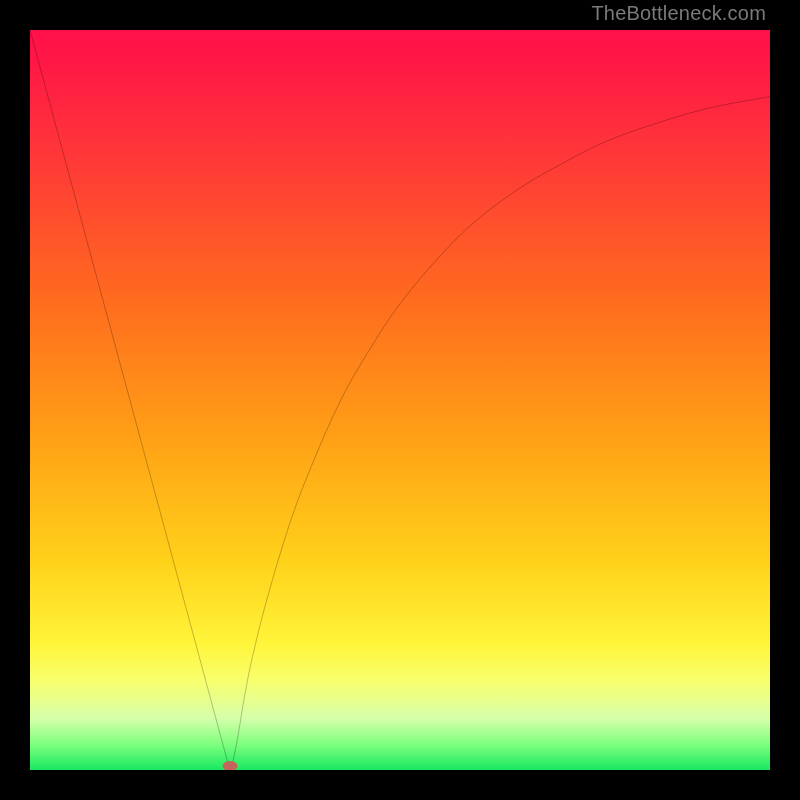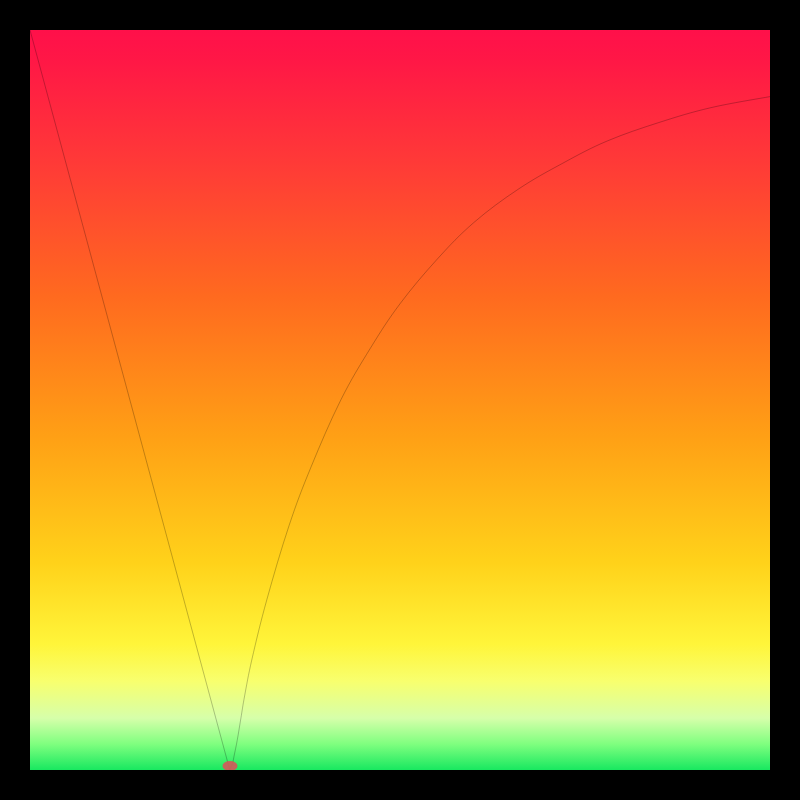--- a/index.html
+++ b/index.html
@@ -64,20 +64,21 @@
     font-size: 20px;
     letter-spacing: 0.2px;
     font-weight: 500;
     user-select: none;
   }
 </style>
 </head>
 <body>
 
 <div class="frame">
+  <div class="watermark">TheBottleneck.com</div>
   <div class="plot">
     <div class="gradient"></div>
     <svg class="curve" viewBox="0 0 100 100" preserveAspectRatio="none">
       <path id="curve-path" fill="none" stroke="#000" stroke-width="0.25" vector-effect="non-scaling-stroke" stroke-linejoin="round" stroke-linecap="round" d="M 0 0 L 2.7 10 L 5.4 20 L 8.1 30 L 10.8 40 L 13.5 50 L 16.2 60 L 18.9 70 L 21.6 80 L 24.3 90 L 27 100 C 27.036 99.91, 27.128000000000004 99.68, 27.200000000000003 99.5 C 27.272000000000002 99.32, 27.327999999999996 99.27, 27.399999999999995 99 C 27.471999999999994 98.73, 27.492 98.54, 27.6 98 C 27.708000000000002 97.46, 27.838000000000005 96.9, 28.000000000000004 96 C 28.162000000000003 95.1, 28.319999999999997 94.08, 28.499999999999996 93 C 28.679999999999996 91.92, 28.729999999999997 91.44, 28.999999999999996 90 C 29.269999999999996 88.56, 29.46 87.34, 30 85 C 30.54 82.66, 31.1 80.24, 32 77 C 32.9 73.76, 33.92 70.24, 35 67 C 36.08 63.76, 36.74 62.06, 38 59 C 39.26 55.94, 40.56 52.879999999999995, 42 50 C 43.44 47.120000000000005, 44.56 45.34, 46 43.00000000000001 C 47.44 40.66000000000001, 48.379999999999995 39.160000000000004, 50 37 C 51.620000000000005 34.839999999999996, 53.20000000000001 32.98, 55.00000000000001 31 C 56.800000000000004 29.02, 58.02 27.71, 60 26 C 61.98 24.29, 63.84 22.94, 66 21.5 C 68.16 20.06, 69.84 19.17, 72 18 C 74.16 16.83, 75.66 15.99, 78 15 C 80.34 14.01, 82.48 13.31, 85 12.5 C 87.52 11.69, 89.3 11.13, 92 10.5 C 94.7 9.87, 98.56 9.27, 100 9"></path>
     </svg>
     <div class="dot" id="marker-dot" style="left: 27%; top: 99.5%;"></div>
   </div>
 </div>
 
 </body></html>

